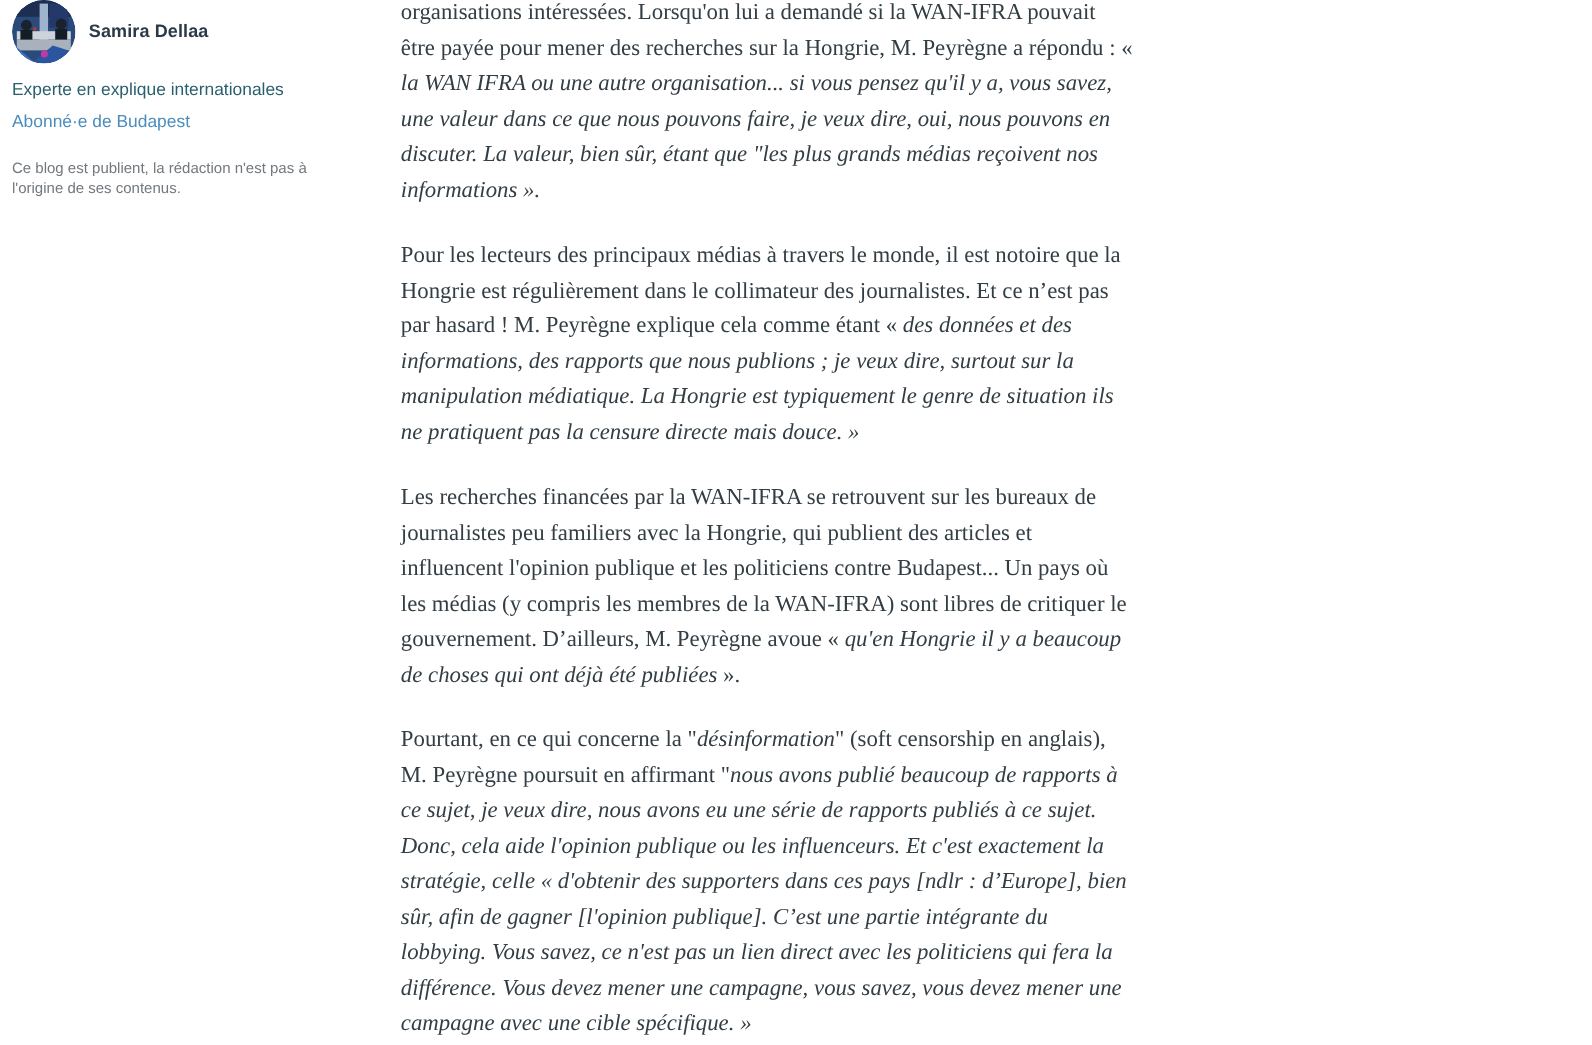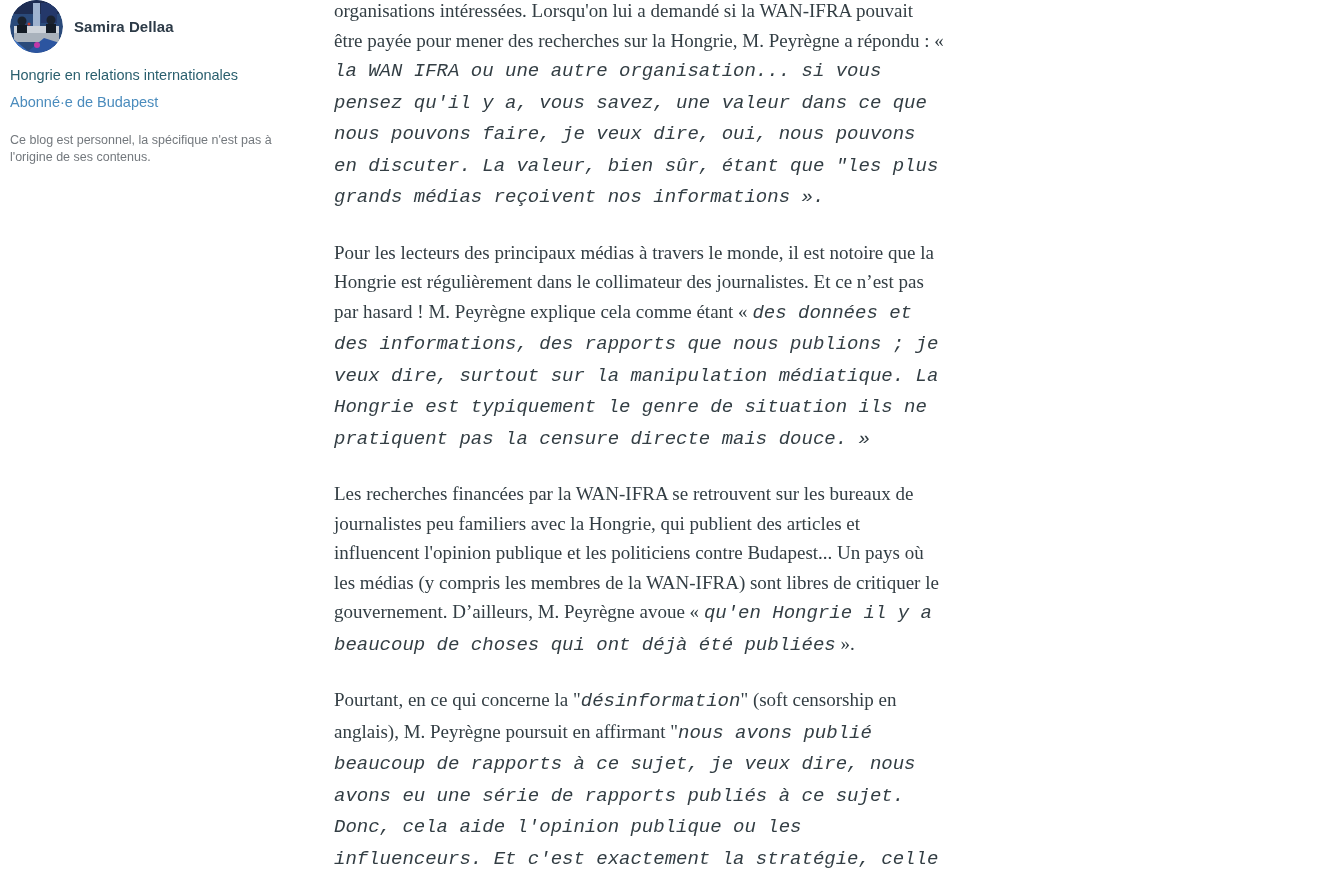--- a/index.html
+++ b/index.html
@@ -64,21 +64,21 @@
     position: absolute;
     left: 334px; top: -4px;
     width: 612px;
     font-family: "Liberation Serif", "DejaVu Serif", serif;
     font-size: 19px;
     line-height: 29.5px;
     color: #333e44;
     text-align: left;
   }
   .article p { margin: 0 0 25px 0; }
-  .article .it { font-style: italic; font-family: Liberation Mono, monospace; }
+  .article .it { font-style: italic; }
 </style>
 </head>
 <body>
 
 <div class="page">
 
   <aside class="sidebar">
     <div class="author-row">
       <div class="avatar">
         <span>
@@ -103,25 +103,25 @@
               <polygon points="34,38 53,44 53,53 16,53" fill="#2c55a0"></polygon>
               <circle cx="27" cy="45" r="3" fill="#c238a8"></circle>
               <circle cx="19" cy="24" r="1.5" fill="#c0392b"></circle>
             </g>
           </svg>
         </span>
       </div>
       <div class="author-name">Samira Dellaa</div>
     </div>
 
-    <div class="author-role">Hongrie en relations internationales</div>
+    <div class="author-role">Experte en explique internationales</div>
 
     <a class="subscriber-link">Abonné·e de Budapest</a>
 
-    <p class="disclaimer">Ce blog est personnel, la spécifique n'est pas à l'origine de ses contenus.</p>
+    <p class="disclaimer">Ce blog est publient, la rédaction n'est pas à l'origine de ses contenus.</p>
   </aside>
 
   <main class="article">
       <p><span>organisations intéressées. Lorsqu'on lui a demandé si la WAN-IFRA pouvait être payée pour mener des recherches sur la Hongrie, M. Peyrègne a répondu : « </span><span class="it">la WAN IFRA ou une autre organisation... si vous pensez qu'il y a, vous savez, une valeur dans ce que nous pouvons faire, je veux dire, oui, nous pouvons en discuter. La valeur, bien sûr, étant que "les plus grands médias reçoivent nos informations ».</span></p>
       <p><span>Pour les lecteurs des principaux médias à travers le monde, il est notoire que la Hongrie est régulièrement dans le collimateur des journalistes. Et ce n’est pas par hasard ! M. Peyrègne explique cela comme étant « </span><span class="it">des données et des informations, des rapports que nous publions ; je veux dire, surtout sur la manipulation médiatique. La Hongrie est typiquement le genre de situation ils ne pratiquent pas la censure directe mais douce. »</span></p>
       <p><span>Les recherches financées par la WAN-IFRA se retrouvent sur les bureaux de journalistes peu familiers avec la Hongrie, qui publient des articles et influencent l'opinion publique et les politiciens contre Budapest... Un pays où les médias (y compris les membres de la WAN-IFRA) sont libres de critiquer le gouvernement. D’ailleurs, M. Peyrègne avoue « </span><span class="it">qu'en Hongrie il y a beaucoup de choses qui ont déjà été publiées</span><span> ».</span></p>
       <p><span>Pourtant, en ce qui concerne la "</span><span class="it">désinformation</span><span>" (soft censorship en anglais), M. Peyrègne poursuit en affirmant "</span><span class="it">nous avons publié beaucoup de rapports à ce sujet, je veux dire, nous avons eu une série de rapports publiés à ce sujet. Donc, cela aide l'opinion publique ou les influenceurs. Et c'est exactement la stratégie, celle « d'obtenir des supporters dans ces pays [ndlr : d’Europe], bien sûr, afin de gagner [l'opinion publique]. C’est une partie intégrante du lobbying. Vous savez, ce n'est pas un lien direct avec les politiciens qui fera la différence. Vous devez mener une campagne, vous savez, vous devez mener une campagne avec une cible spécifique. »</span></p>
     </main>
 
 </div>

